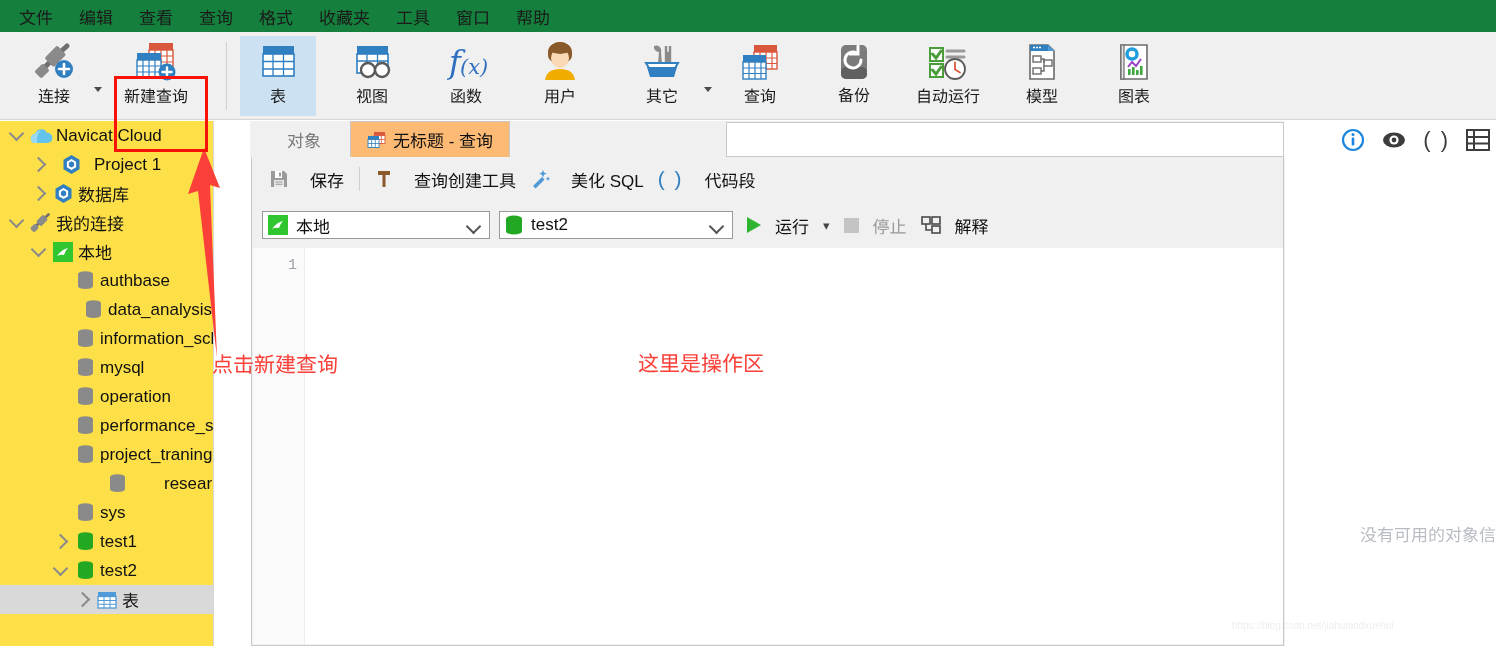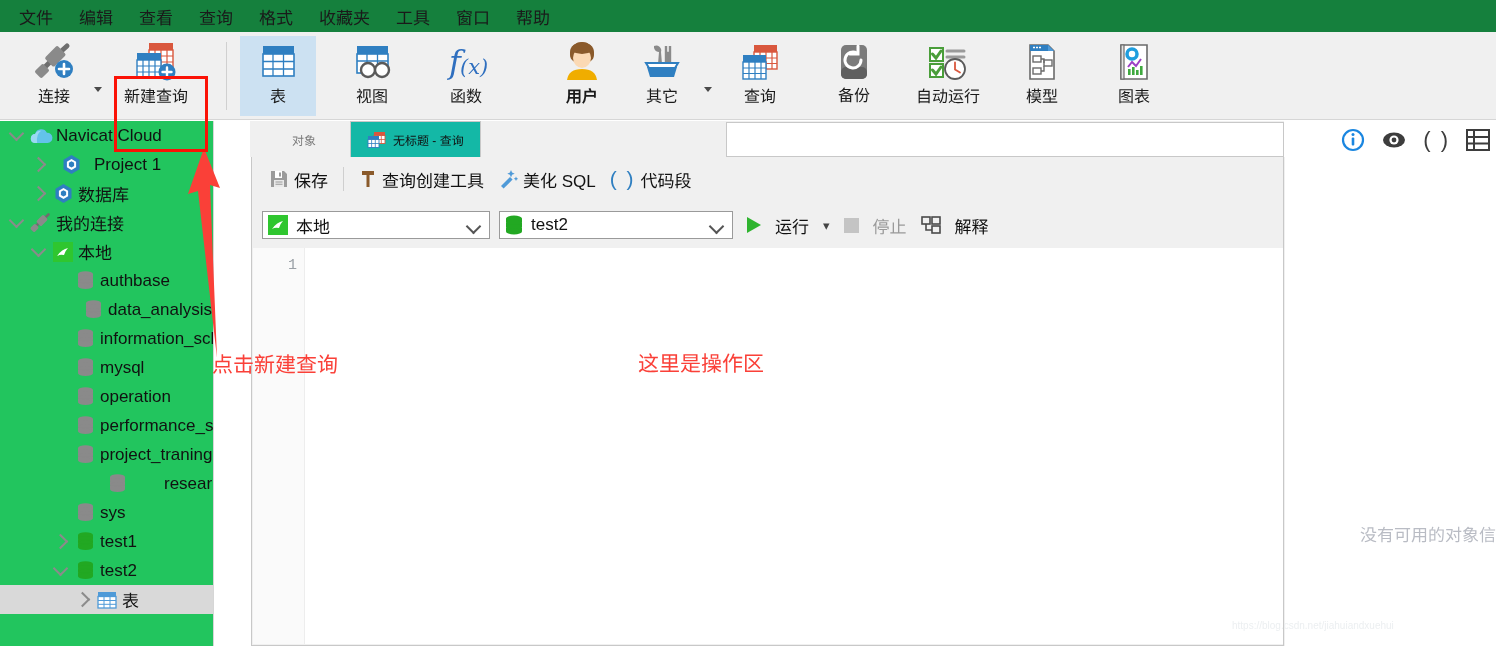--- a/index.html
+++ b/index.html
@@ -38,21 +38,21 @@
     content:"";position:absolute;left:0;top:3px;border-left:4px solid transparent;
     border-right:4px solid transparent;border-top:5px solid #4a4a4a;
   }
   .redbox{
     position:absolute;left:114px;top:44px;width:94px;height:76px;
     border:3px solid #fb1206;box-sizing:border-box;z-index:30;pointer-events:none;
   }
   
   .sidebar{
     position:absolute;left:0;top:121px;width:214px;height:525px;
-    background:#22c55e;border-right:1px solid #d6d6d6;box-sizing:border-box;
+    background:#fde047;border-right:1px solid #d6d6d6;box-sizing:border-box;
     overflow:hidden;
   }
   .tree-row{
     position:relative;height:29px;display:flex;align-items:center;
     font-size:17px;color:#111;white-space:nowrap;cursor:default;
   }
   .tree-row.sel{background:#d9d9d9;}
   .tw{width:22px;height:29px;flex:0 0 22px;position:relative;}
   .chev{position:absolute;left:5px;top:9px;width:9px;height:9px;
     border-right:2px solid #8b8b8b;border-bottom:2px solid #8b8b8b;}
@@ -60,38 +60,38 @@
   .chev.down{transform:rotate(45deg);top:7px;}
   .ti{width:26px;flex:0 0 26px;display:flex;align-items:center;justify-content:center;}
   .tlabel{padding-left:2px;}
   
   .tabstrip{
     position:absolute;left:250px;top:121px;width:1034px;height:36px;
     background:#f0f0f0;box-sizing:border-box;
   }
   .tab{
     position:absolute;top:0;height:36px;display:flex;align-items:center;
-    padding:0 16px;font-size:12px;box-sizing:border-box;cursor:default;
+    padding:0 16px;font-size:17px;box-sizing:border-box;cursor:default;
   }
   .tab.inactive{color:#7a7a7a;background:#f0f0f0;}
-  .tab.active{color:#111;background:#14b8a6;border:1px solid #c8c8c8;border-bottom:none;}
+  .tab.active{color:#111;background:#fdba74;border:1px solid #c8c8c8;border-bottom:none;}
   .tabbox{
     position:absolute;left:726px;top:122px;width:558px;height:35px;
     background:#fff;border:1px solid #c8c8c8;box-sizing:border-box;
   }
   
   .qpane{
     position:absolute;left:251px;top:157px;width:1033px;height:489px;
     background:#f0f0f0;border:1px solid #c8c8c8;border-top:none;box-sizing:border-box;
   }
   .qtool{
     position:absolute;left:0;top:0;width:1031px;height:44px;display:flex;align-items:center;
     padding-left:10px;box-sizing:border-box;
   }
-  .qbtn{display:flex;align-items:center;gap:5px;font-size:17px;color:#111;
+  .qbtn{display:flex;align-items:center;gap:21px;font-size:17px;color:#111;
     padding:3px 7px;cursor:default;white-space:nowrap;}
   .qsep{width:1px;height:24px;background:#cfcfcf;margin:0 8px;}
   
   .qrow2{position:absolute;left:10px;top:46px;width:1010px;height:44px;display:flex;align-items:center;}
   .combo{
     height:28px;background:#fff;border:1px solid #9a9a9a;box-sizing:border-box;
     display:flex;align-items:center;padding:0 4px;font-size:17px;color:#111;position:relative;
   }
   .combo .cvl{margin-left:7px;}
   .combo .arrow{
@@ -212,21 +212,21 @@
   <div class="rb-btn" style="left:428px;">
     <div class="ico">
       <svg width="46" height="40" viewBox="0 0 46 40">
         <text x="6" y="31" font-family="DejaVu Serif, serif" font-style="italic" font-size="32" fill="#2f6fbf">f</text>
         <text x="17" y="32" font-family="DejaVu Serif, serif" font-style="italic" font-size="21" fill="#2f6fbf">(x)</text>
       </svg>
     </div>
     <div class="lbl">函数</div>
   </div>
 
-  <div class="rb-btn" style="left:544px;font-weight:bold;">
+  <div class="rb-btn" style="left:522px;">
     <div class="ico">
       <svg width="40" height="40" viewBox="0 0 40 40">
         <path d="M8 10 a12 10 0 0 1 24 0 v3 a12 9 0 0 1 -24 0 z" fill="#8a5a2b"></path>
         <ellipse cx="20" cy="16" rx="9" ry="10" fill="#fbd9b4"></ellipse>
         <path d="M9 9 a11 9 0 0 1 22 0 q-11 6 -22 0 z" fill="#8a5a2b"></path>
         <path d="M5 38 q1.5 -11 15 -11 q13.5 0 15 11 z" fill="#f0ad00"></path>
       </svg>
     </div>
     <div class="lbl">用户</div>
   </div>

